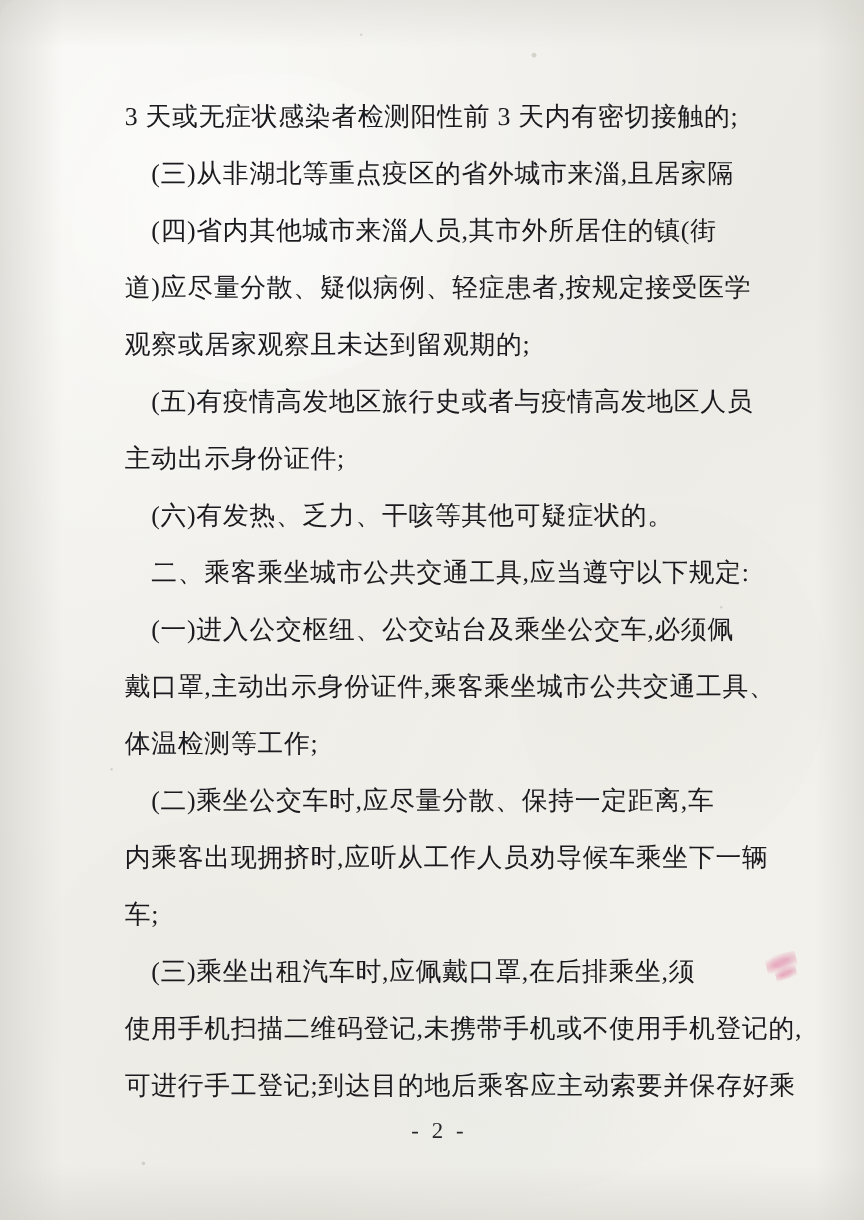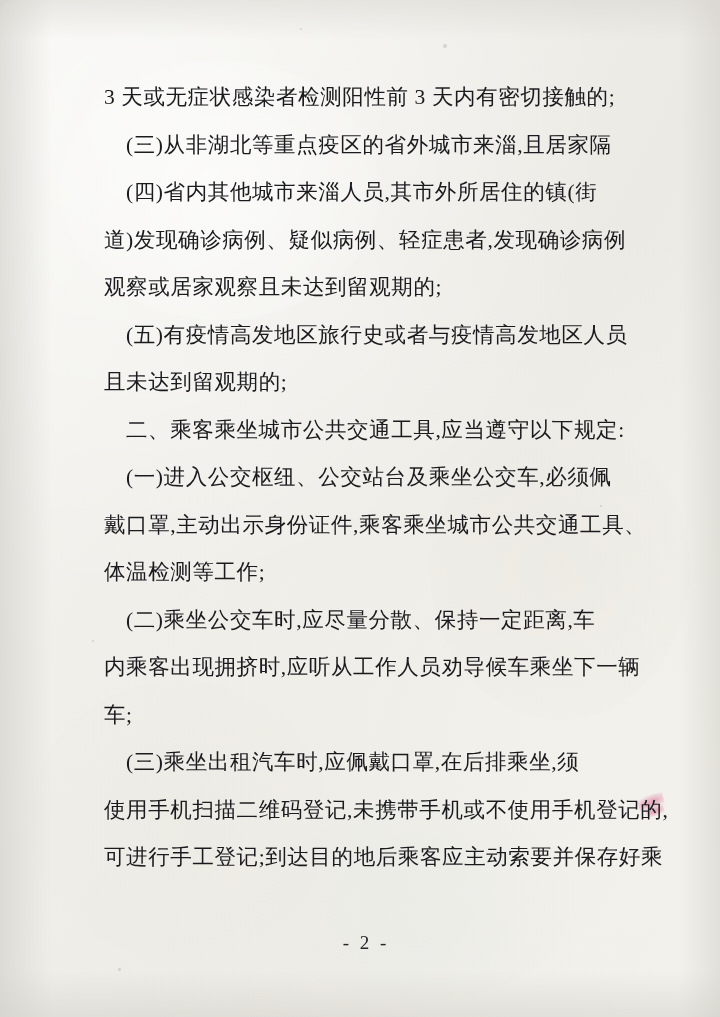--- a/index.html
+++ b/index.html
@@ -134,24 +134,25 @@
   <div class="speck" style="left:600px; top:505px; width:2px; height:2px;"></div>
   <div class="speck" style="left:92px;  top:640px; width:2px; height:2px;"></div>
 
   <div class="pink-mark" style="left:638px; top:795px;"></div>
   <div class="pink-mark" style="left:646px; top:806px; width:18px; height:10px;"></div>
 
   <div class="content">
     <div class="line">3 天或无症状感染者检测阳性前 3 天内有密切接触的;</div>
     <div class="line pad1">(三)从非湖北等重点疫区的省外城市来淄,且居家隔</div>
     <div class="line pad1">(四)省内其他城市来淄人员,其市外所居住的镇(街</div>
-    <div class="line">道)发现确诊病例、疑似病例、轻症患者,发现确诊病例</div>
+    <div class="line">道)应尽量分散、疑似病例、轻症患者,按规定接受医学</div>
     <div class="line">观察或居家观察且未达到留观期的;</div>
     <div class="line pad1">(五)有疫情高发地区旅行史或者与疫情高发地区人员</div>
-    <div class="line">且未达到留观期的;</div>
+    <div class="line">主动出示身份证件;</div>
+    <div class="line pad1">(六)有发热、乏力、干咳等其他可疑症状的。</div>
     <div class="line pad1 bold">二、乘客乘坐城市公共交通工具,应当遵守以下规定:</div>
     <div class="line pad1">(一)进入公交枢纽、公交站台及乘坐公交车,必须佩</div>
     <div class="line">戴口罩,主动出示身份证件,乘客乘坐城市公共交通工具、</div>
     <div class="line">体温检测等工作;</div>
     <div class="line pad1">(二)乘坐公交车时,应尽量分散、保持一定距离,车</div>
     <div class="line">内乘客出现拥挤时,应听从工作人员劝导候车乘坐下一辆</div>
     <div class="line">车;</div>
     <div class="line pad1">(三)乘坐出租汽车时,应佩戴口罩,在后排乘坐,须</div>
     <div class="line">使用手机扫描二维码登记,未携带手机或不使用手机登记的,</div>
     <div class="line">可进行手工登记;到达目的地后乘客应主动索要并保存好乘</div>

